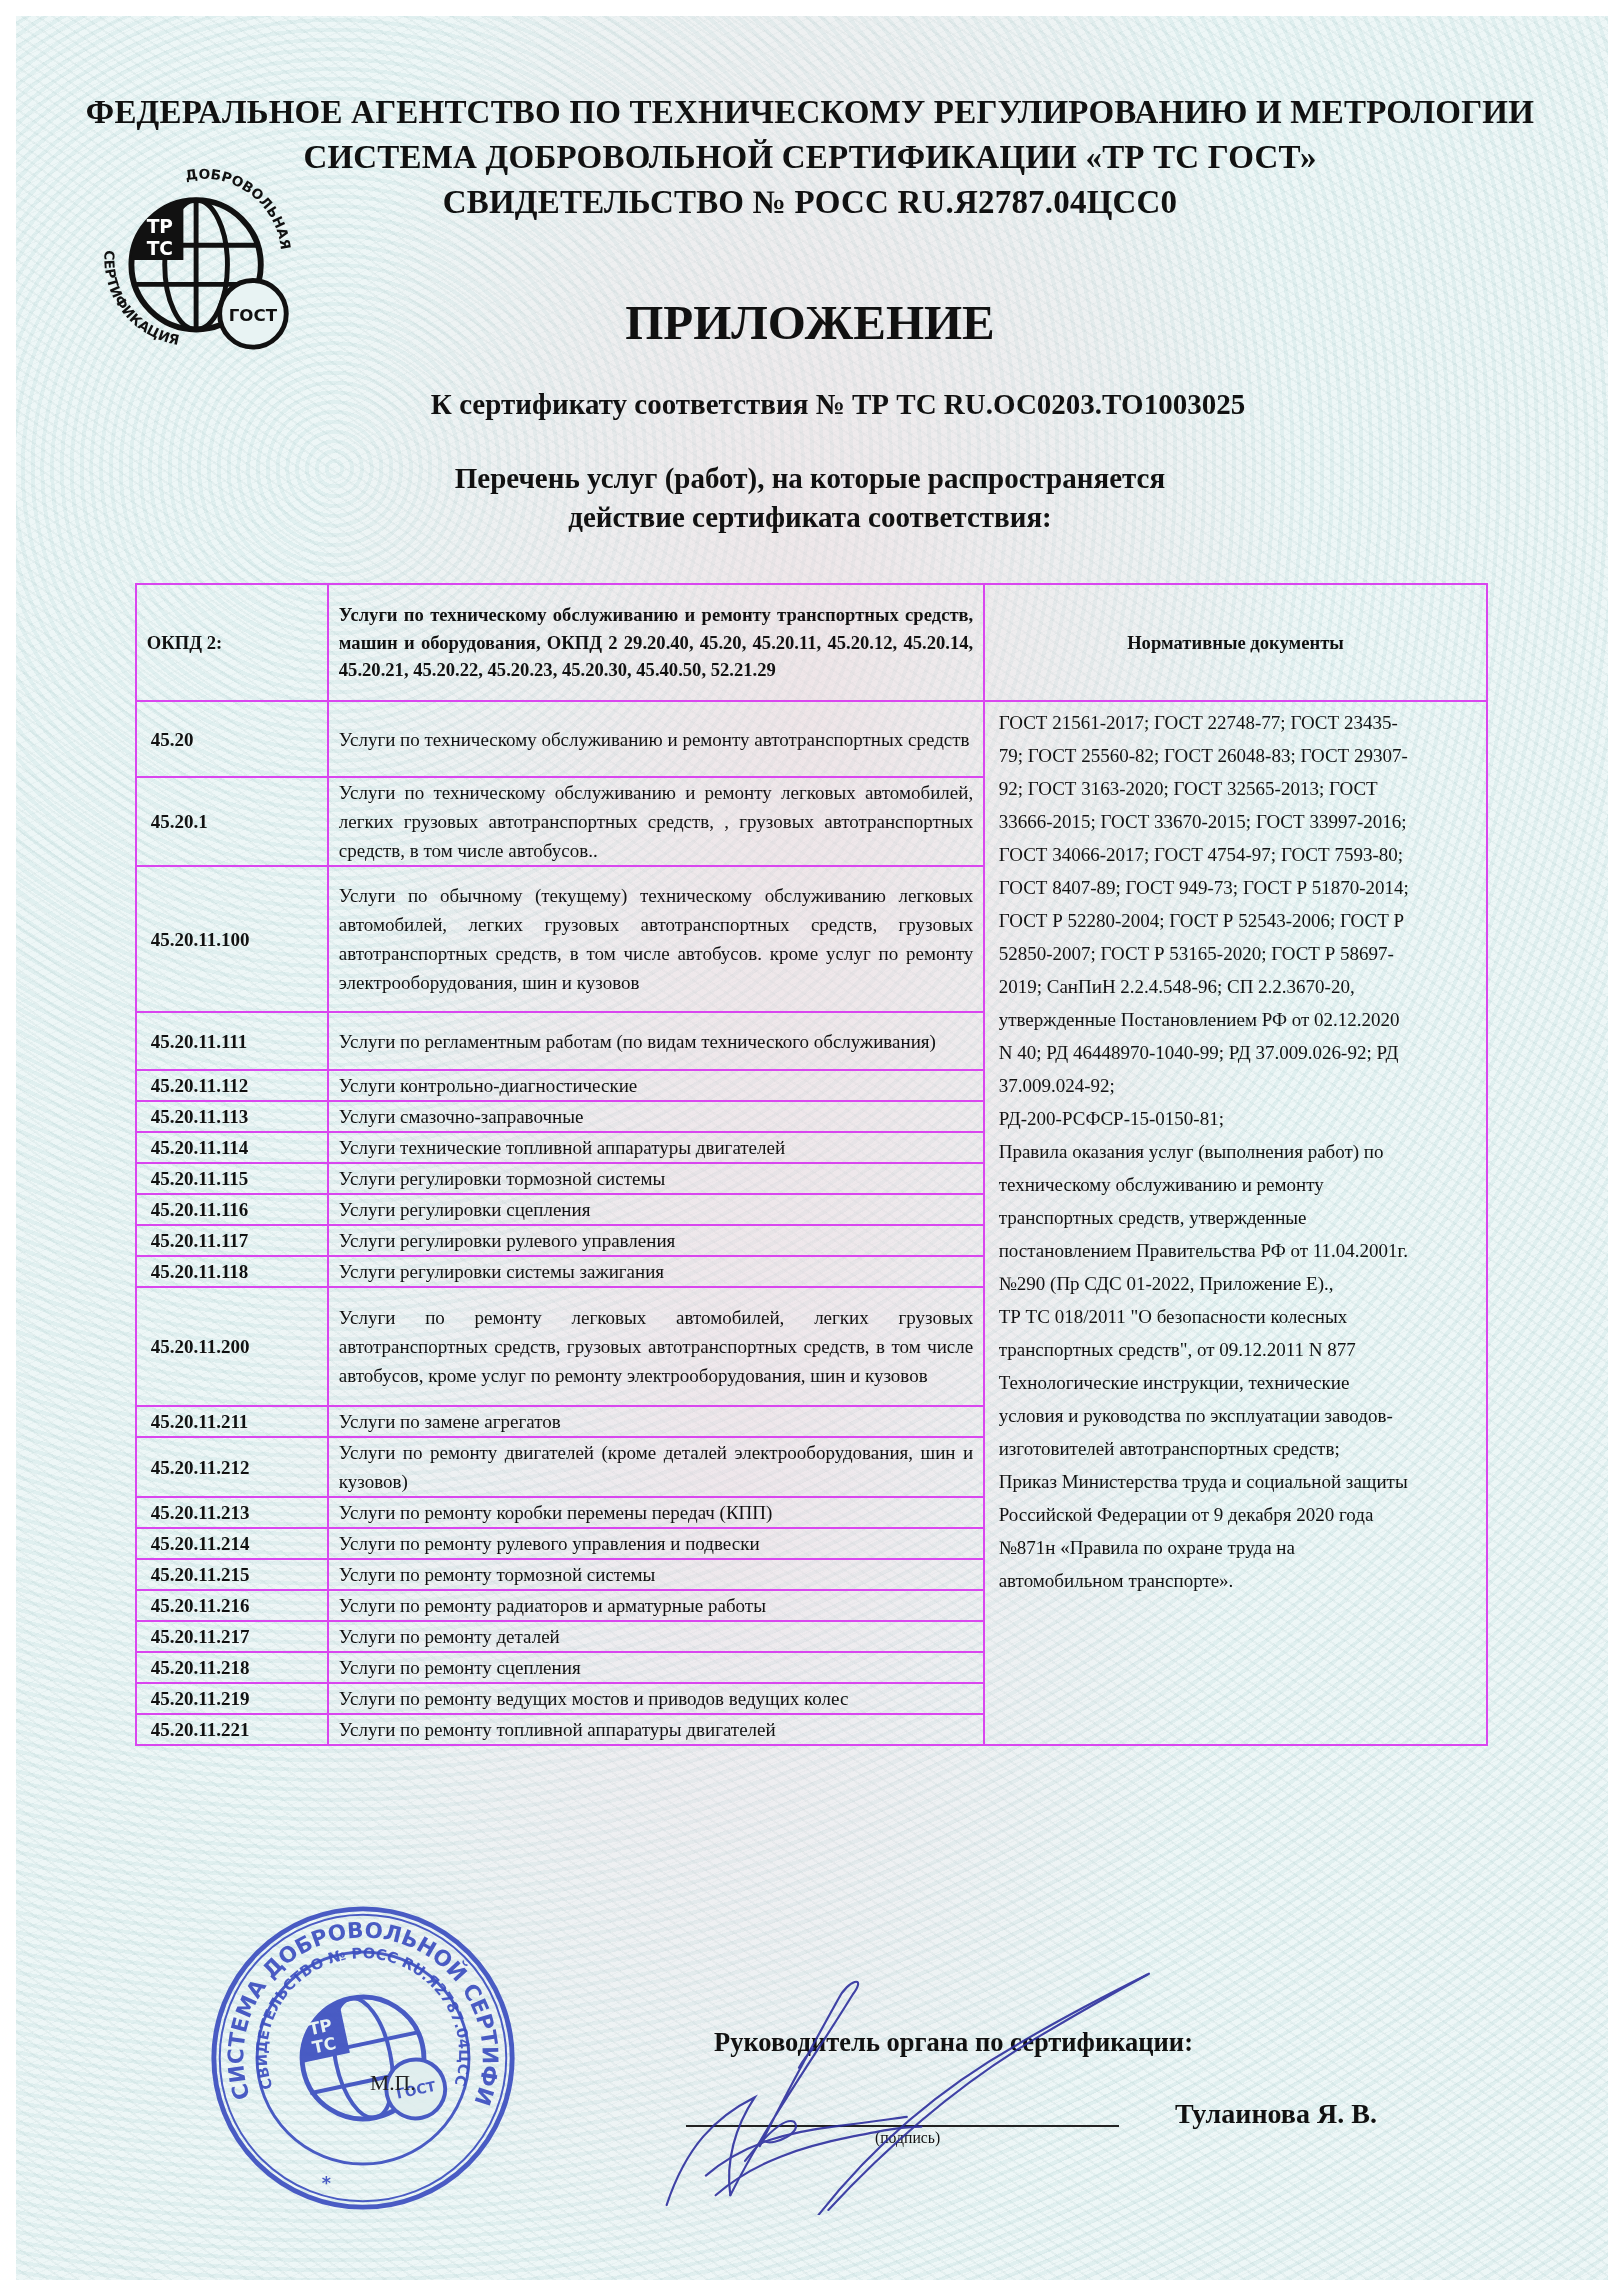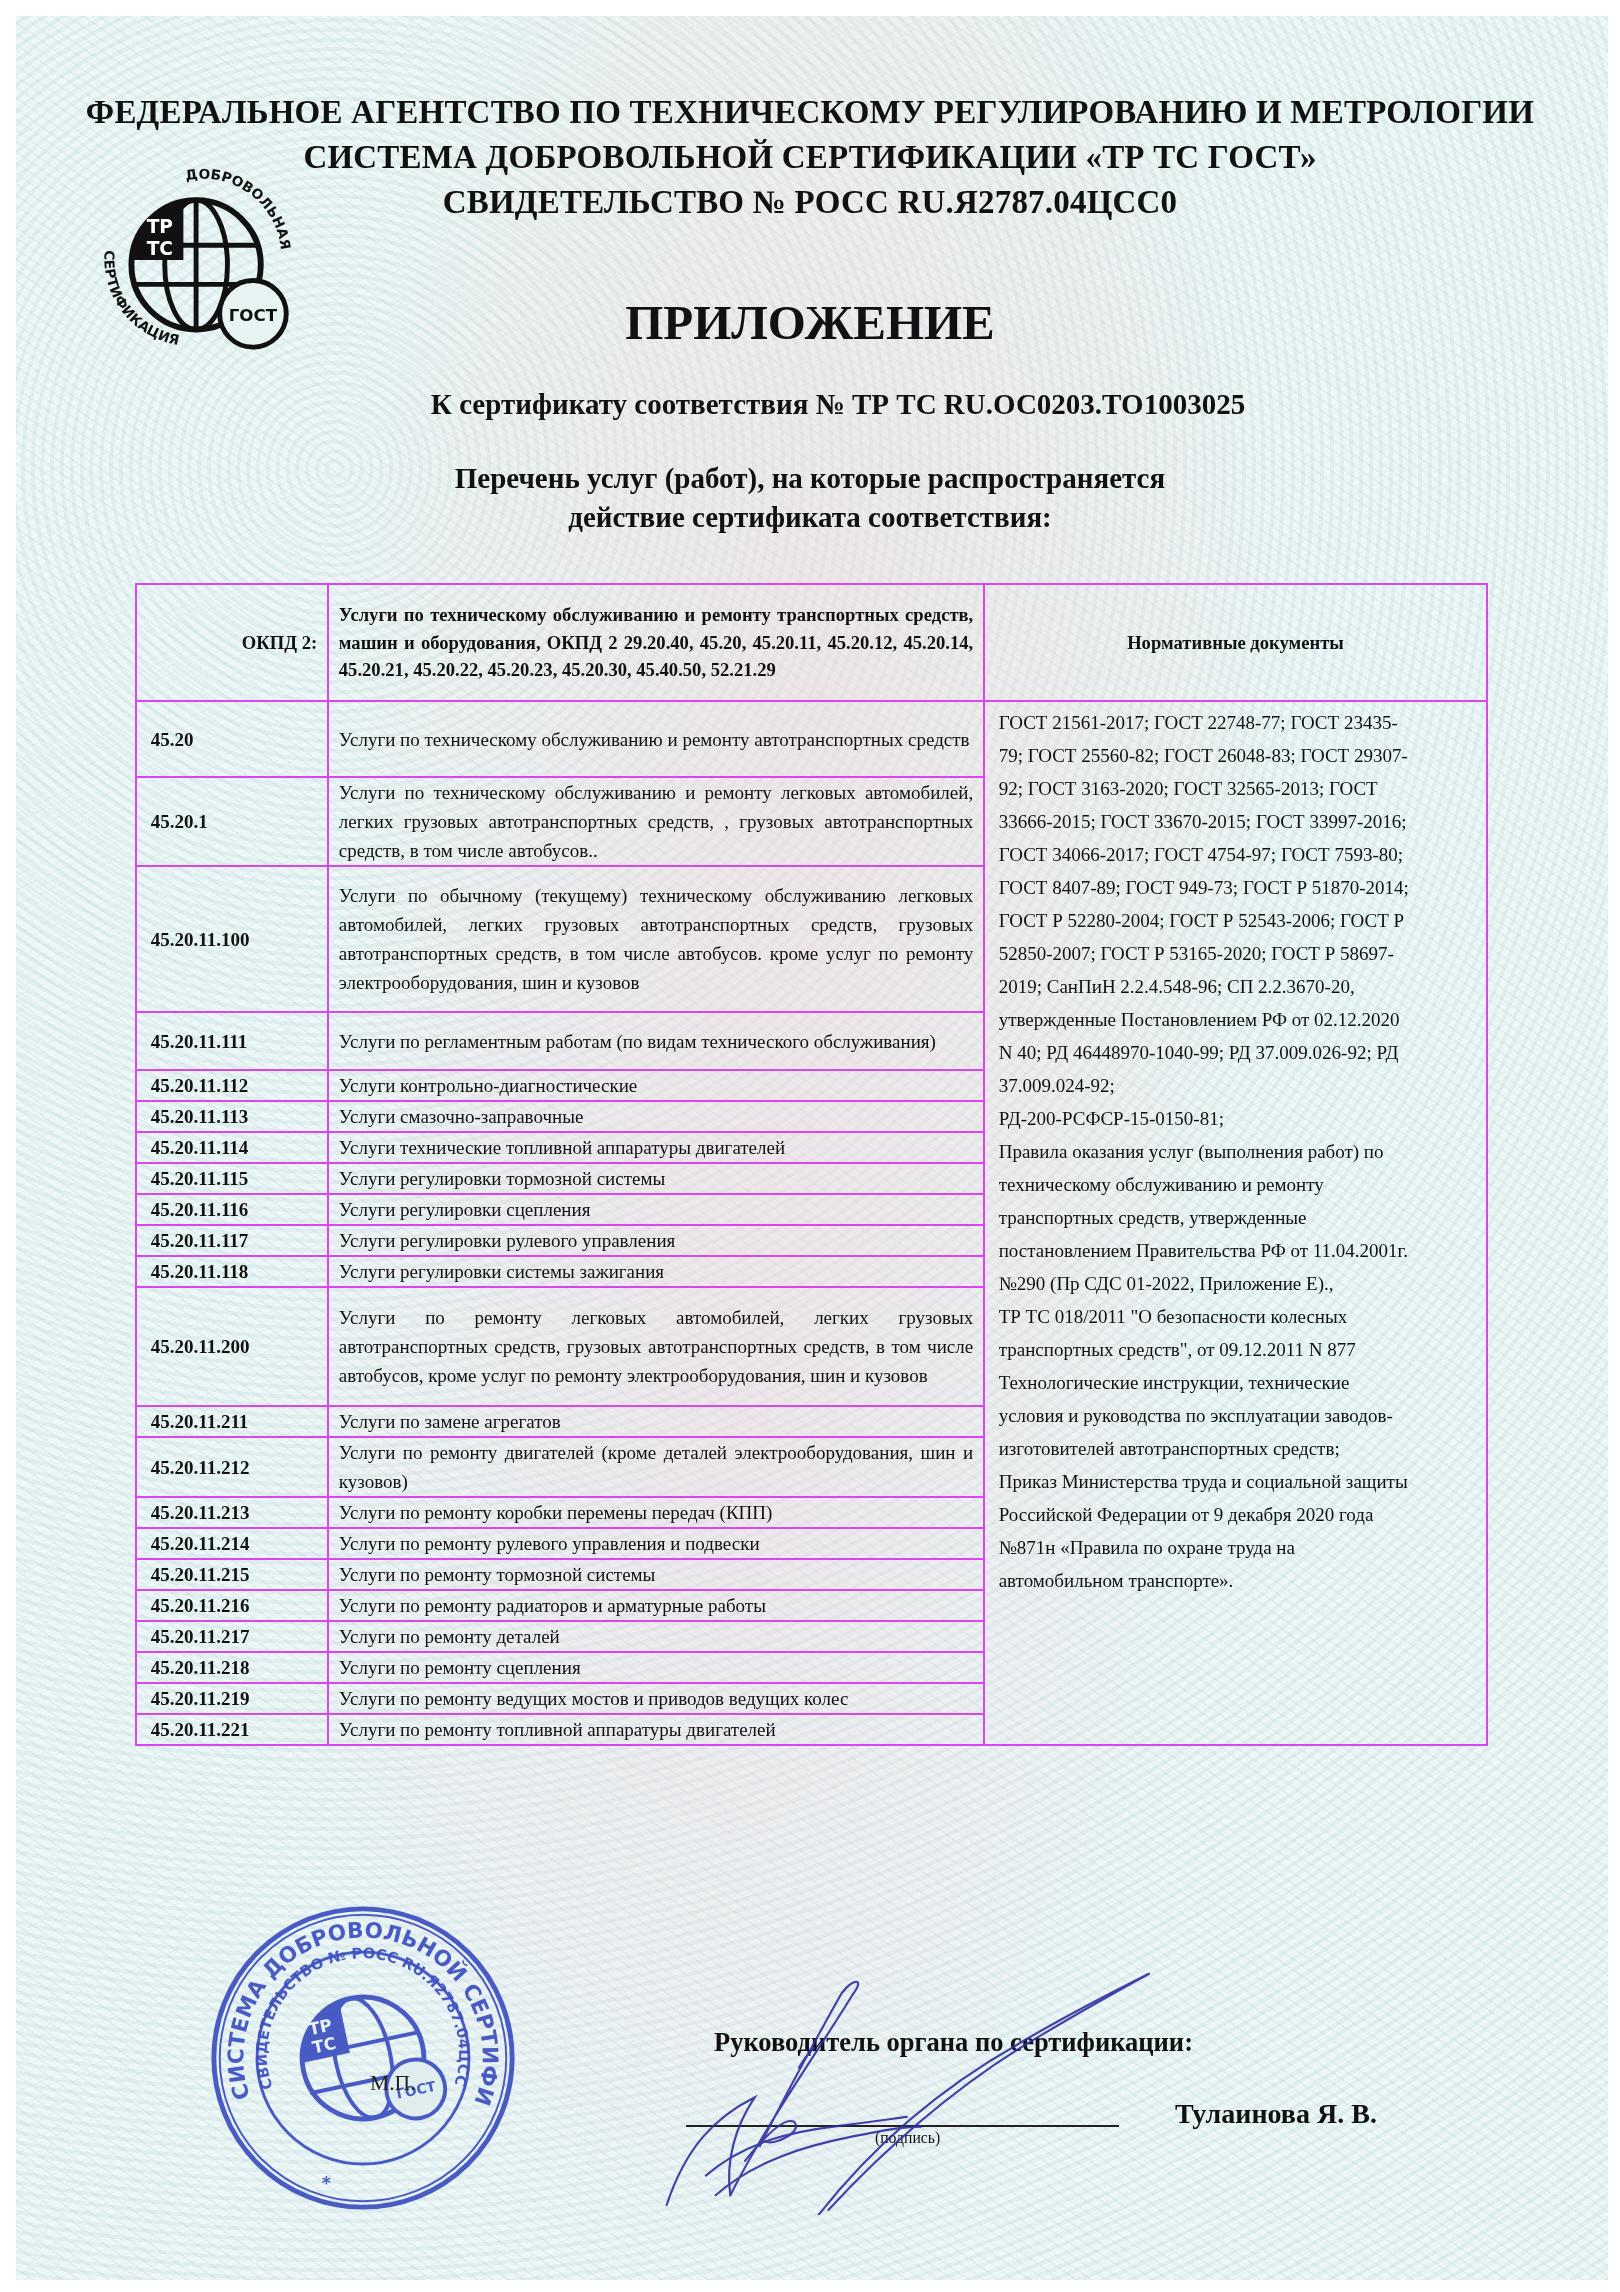--- a/index.html
+++ b/index.html
@@ -18,21 +18,21 @@
   .hdr { left:0; width:1620px; text-align:center; font-weight:bold; font-size:33px; letter-spacing:0.2px; white-space:nowrap; }
   .logo { left:93px; top:157px; width:216px; height:196px; }
   .title { left:0; width:1620px; text-align:center; font-weight:bold; font-size:49px; top:294px; }
   .subtitle { left:0; width:1620px; text-align:center; font-weight:bold; font-size:29px; top:388px;padding-left:28px; }
   .list-title { left:0; width:1620px; text-align:center; font-weight:bold; font-size:29px; line-height:39px; top:459px; }
 
   table.grid { position:absolute; left:135px; top:583px; width:1351px; border-collapse:collapse; table-layout:fixed; }
   table.grid td { border:2px solid #d946ef; vertical-align:middle; padding:0 9.8px; font-size:19px; line-height:29px; }
   table.grid td.code { font-weight:bold; padding-left:13.7px; }
   table.grid td.desc { text-align:justify; text-align-last:left; }
-  table.grid td.hcode { text-align:right; font-weight:bold; font-size:18.6px; }
+  table.grid td.hcode { text-align:left; font-weight:bold; font-size:18.6px; }
   table.grid td.hdesc { font-weight:bold; text-align:justify; text-align-last:left; font-size:18.6px; line-height:27.4px; padding-top:2px; padding-bottom:2px; }
   table.grid td.hnorm { text-align:center; font-weight:bold; font-size:18.6px; }
   table.grid td.norm { vertical-align:top; font-size:19px; line-height:33px; padding:3.9px 11.8px 0 13.7px; }
   .norm-line { display:block; }
 
   .stamp { left:206px; top:1901px; width:314px; height:314px; }
   .sig-label { left:714px; top:2027px; font-weight:bold; font-size:26.5px; white-space:nowrap; }
   .sig-line { left:686px; top:2125px; width:433px; height:0; border-top:2px solid #222; }
   .sig-caption { left:875px; top:2129px; font-size:15.7px; }
   .sig-name { left:1132px; top:2098px; font-weight:bold; font-size:28px; white-space:nowrap;margin-left:43px; }

